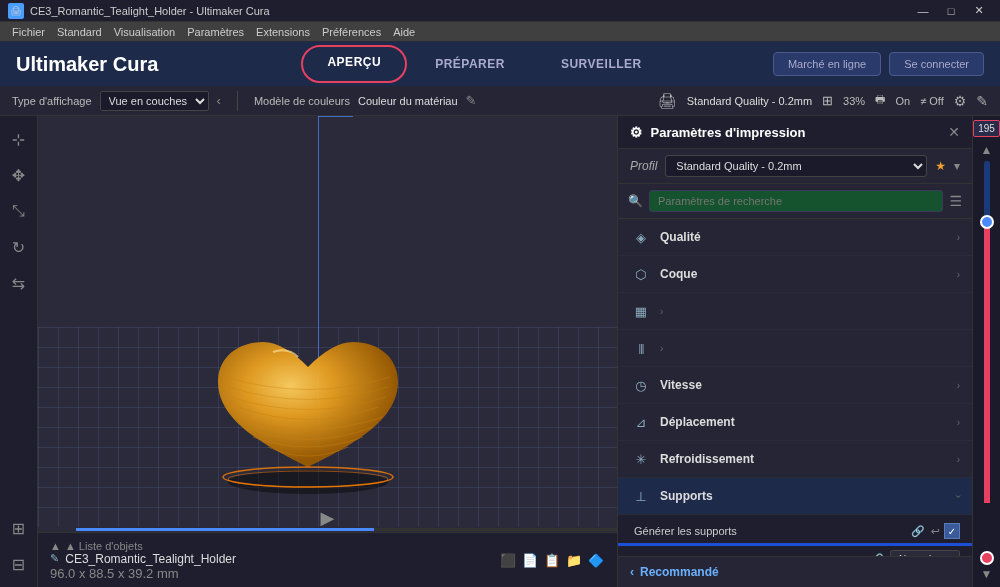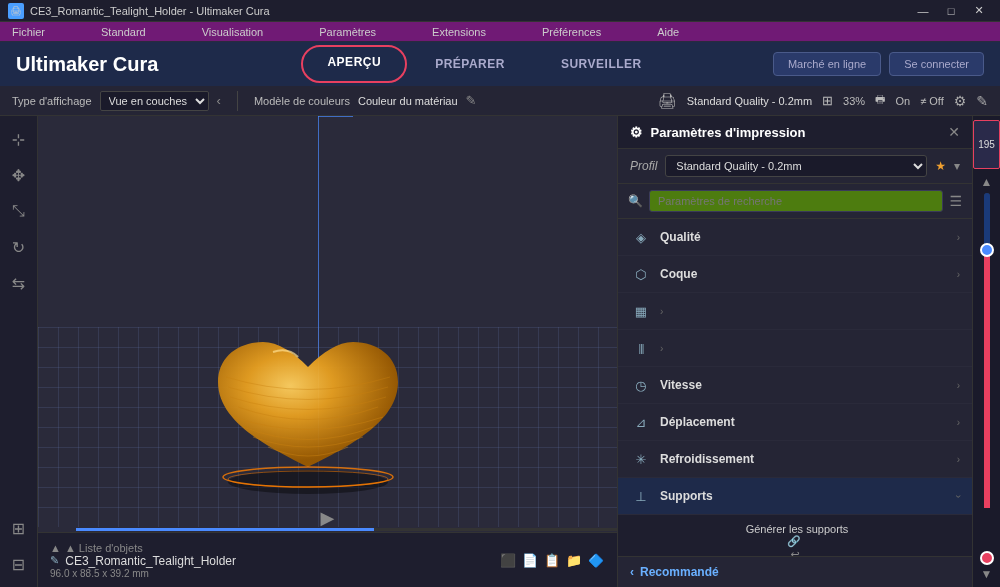--- a/index.html
+++ b/index.html
@@ -17,29 +17,28 @@
       border-bottom: 1px solid #333;
       user-select: none;
     }
     .titlebar-icon { width: 16px; height: 16px; margin-right: 6px; background: #4a9eff; border-radius: 2px; display: flex; align-items: center; justify-content: center; font-size: 9px; }
     .titlebar-title { flex: 1; }
     .titlebar-controls { display: flex; gap: 2px; }
     .titlebar-btn { width: 26px; height: 22px; display: flex; align-items: center; justify-content: center; cursor: pointer; font-size: 11px; color: #ccc; }
 
     
     .menubar {
-      background: #701a75;
+      background: #404040;
       height: 20px;
       display: flex;
       align-items: center;
       padding: 0 6px;
       font-size: 11px;
       color: #ccc;
       border-bottom: 1px solid #2a2a3e;
-      gap: 44px;
     }
     .menubar-item { padding: 2px 6px; cursor: pointer; }
 
     
     .header {
       background: #1e2a4a;
       height: 44px;
       display: flex;
       align-items: center;
       padding: 0 16px;
@@ -157,21 +156,21 @@
       background: #1e1e2e;
       border-top: 1px solid #333;
       display: flex;
       align-items: center;
       padding: 0 12px;
       gap: 12px;
     }
     .objects-section { display: flex; flex-direction: column; }
     .objects-title { font-size: 11px; color: #888; display: flex; align-items: center; gap: 4px; }
     .object-name { font-size: 12px; color: #ddd; display: flex; align-items: center; gap: 6px; }
-    .object-dims { font-size: 10px; color: #888; }
+    .object-dims { font-size: 13px; color: #888; }
     .viewport-controls { display: flex; gap: 6px; align-items: center; margin-left: auto; }
     .viewport-ctrl-btn { color: #888; font-size: 13px; cursor: pointer; }
 
     
     .right-panel {
       width: 355px;
       background: #252535;
       border-left: 1px solid #333;
       display: flex;
       flex-direction: column;
@@ -209,21 +208,21 @@
 
     .search-row {
       padding: 6px 10px;
       display: flex;
       align-items: center;
       gap: 6px;
       border-bottom: 1px solid #333;
     }
     .search-input {
       flex: 1;
-      background: #4d7c0f;
+      background: #14532d;
       border: 1px solid #3a3a5a;
       color: #ccc;
       padding: 4px 8px;
       font-size: 11px;
       border-radius: 3px;
     }
     .search-icon { color: #666; font-size: 12px; }
     .menu-icon { color: #888; cursor: pointer; font-size: 14px; }
 
     
@@ -246,21 +245,20 @@
     .cat-chevron.open { transform: rotate(90deg); }
 
     
     .supports-content { background: #1e1e2e; padding: 4px 0; }
     .support-row {
       display: flex;
       align-items: center;
       padding: 4px 12px 4px 16px;
       border-bottom: 3px solid #1d4ed8;
       min-height: 26px;
-      flex-direction: column;
     }
     .support-label { flex: 1; font-size: 11px; color: #ccc; }
     .support-link { color: #5a8aff; font-size: 11px; margin-right: 6px; cursor: pointer; }
     .support-select {
       background: #2a2a3a;
       border: 1px solid #444;
       color: #ddd;
       padding: 2px 4px;
       font-size: 10px;
       border-radius: 2px;
@@ -296,21 +294,21 @@
       border-left: 1px solid #333;
       display: flex;
       flex-direction: column;
       align-items: center;
       padding: 4px 0;
       position: relative;
     }
     .slider-value {
       font-size: 10px;
       color: #ddd;
-      padding: 18px 4px;
+      padding: 2px 4px;
       background: #2a2a4a;
       border: 1px solid #e84060;
       border-radius: 2px;
       margin-bottom: 4px;
     }
     .slider-arrow { color: #888; font-size: 12px; cursor: pointer; margin: 2px; }
     .play-btn { color: #888; font-size: 18px; cursor: pointer; }
   </style>
 </head>
 <body>

